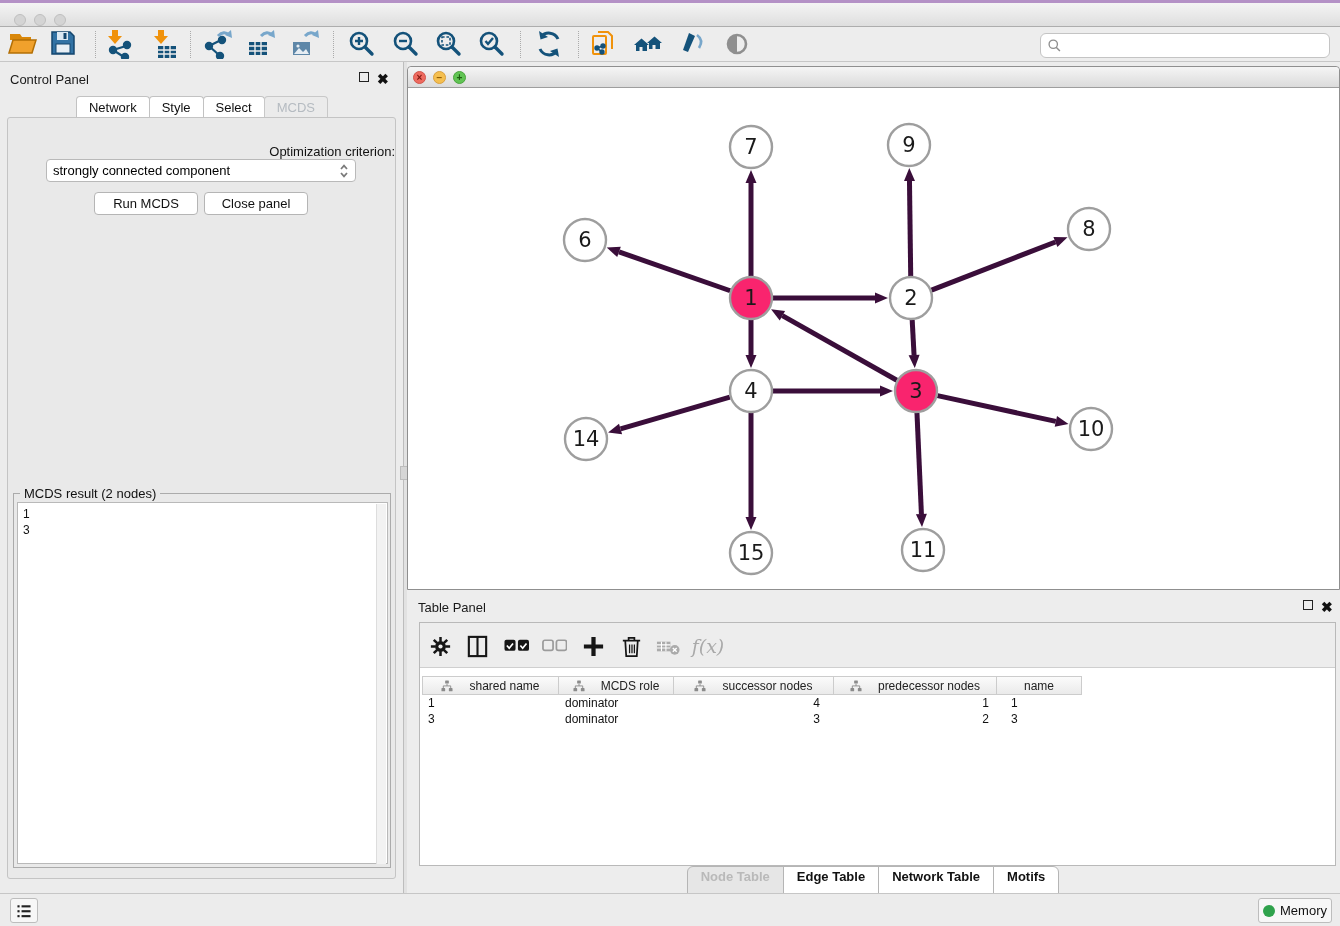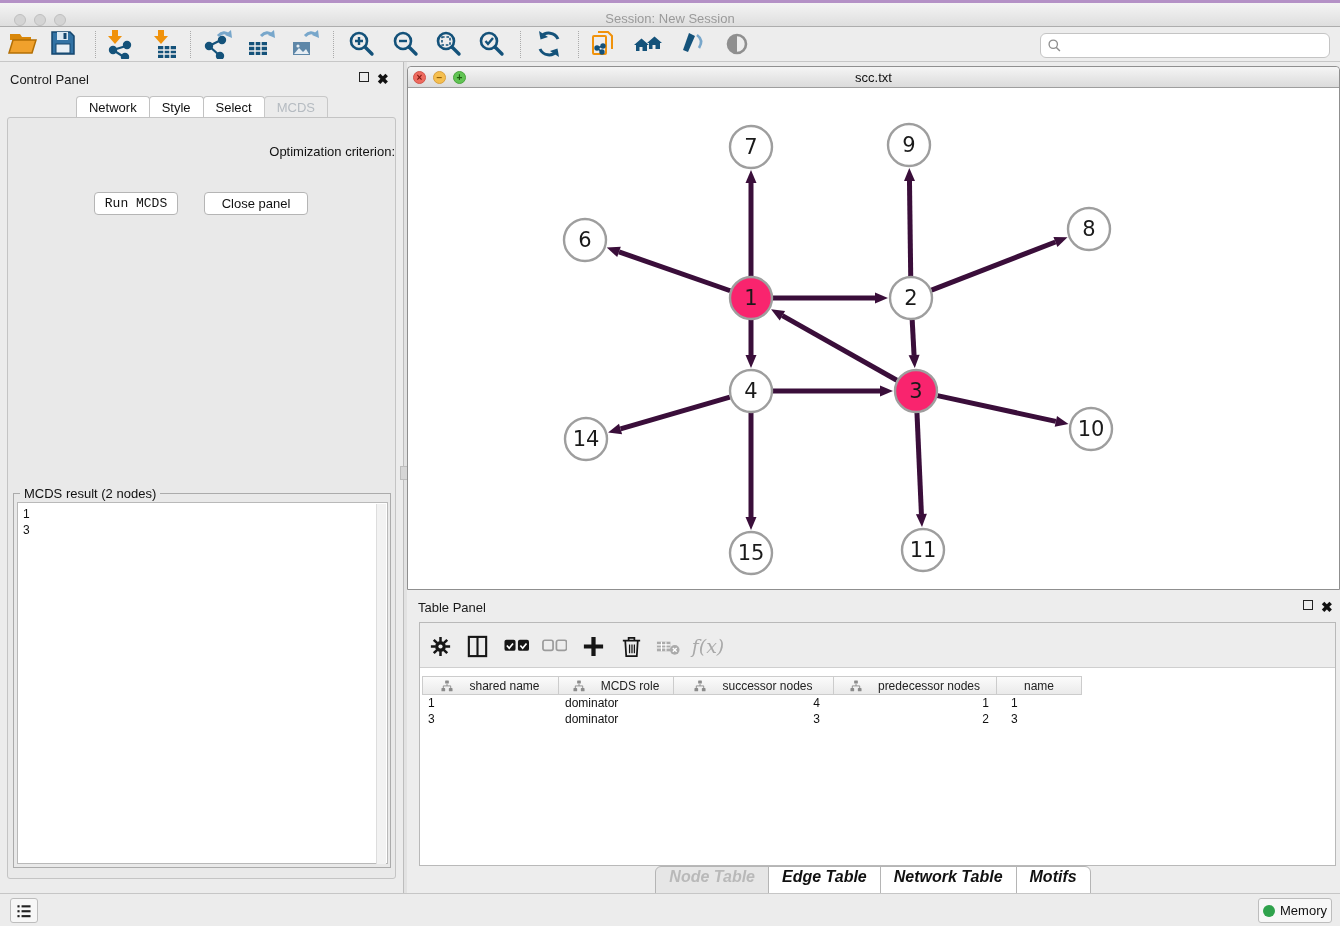--- a/index.html
+++ b/index.html
@@ -37,21 +37,21 @@
   #cp-tabs { left:0; top:34px; width:403px; height:22px; text-align:center; }
   .cp-tab { display:inline-block; height:22px; line-height:21px; font-size:13px; padding:0 12px;
      background:#FFF; border:1px solid #C2C2C2; border-bottom:none; border-radius:4px 4px 0 0; margin:0 -1px 0 0; color:#111; vertical-align:bottom; }
   .cp-tab.selected { background:#EBEBEB; color:#B5BBC1; border-color:#C8C8C8; }
 
   #cp-body { left:7px; top:55px; width:389px; height:762px; background:#E9E9E9; border:1px solid #C4C4C4; border-radius:3px; }
   #opt-label { width:100%; text-align:right; top:26px; font-size:13px; color:#111; }
   #criterion-select { left:38px; top:41px; width:310px; height:23px; background:#FFF; border:1px solid #B9B9B9; border-radius:4px; display:flex; align-items:center; padding:0 6px; font-size:13px; }
   #criterion-select .sel-text { flex:1; }
   .push-btn { position:absolute; height:23px; background:#FFF; border:1px solid #B5B5B5; border-radius:4px; font-size:13px; color:#111; text-align:center; line-height:21px; }
-  #run-btn { left:86px; top:74px; width:84px;font-family:Liberation Mono, monospace; }
+  #run-btn { left:86px; top:74px; width:104px; }
   #closepanel-btn { left:196px; top:74px; width:104px; }
 
   #result-group { left:5px; top:375px; width:378px; height:375px; border:1px solid #ABABAB; }
   #result-legend { position:absolute; top:-8px; left:6px; background:#E9E9E9; padding:0 4px; font-size:13px; color:#111; }
   #result-area { position:absolute; left:3px; top:8px; width:371px; height:362px; background:#FFF; border:1px solid #B9B9B9; font-size:12px; color:#111; padding:3px 0 0 5px; line-height:16px; }
   #result-scroll { position:absolute; right:1px; top:1px; width:10px; height:360px; background:#F2F2F2; border-left:1px solid #DDD; }
 
   
   #v-split { left:403px; top:62px; width:4px; height:831px; background:#E2E2E2; border-left:1px solid #BDBDBD; }
   #v-split-handle { position:absolute; left:-4px; top:404px; width:8px; height:14px; background:#D6D6D6; border:1px solid #BDBDBD; }
@@ -73,42 +73,41 @@
   .tpicon { position:absolute; top:8px; width:30px; height:30px; display:flex; align-items:center; justify-content:center; }
   .tpicon svg { width:25px; height:25px; }
   #tbl-header { left:2px; top:53px; height:19px; display:flex; }
   .th-cell { background:linear-gradient(#FBFBFB,#EAEAEA); border:1px solid #CCC; border-left:none; display:flex; align-items:center; justify-content:center; font-size:12px; color:#222; gap:16px; }
   .th-cell:first-child { border-left:1px solid #CCC; }
   .th-cell svg { width:12px; height:12px; }
   #tbl-rows { left:2px; top:72px; width:913px; }
   .t-row { display:flex; height:16px; }
   .t-cell { font-size:12px; color:#111; line-height:16px; overflow:hidden; }
   #tp-tabs { left:0; top:276px; width:933px; height:27px; text-align:center; background:#EDEDED; }
-  .tp-tab { display:inline-block; height:33px; line-height:20px; font-size:16px; font-weight:bold; padding:0 13px; background:#FFF; border:1px solid #B5B5B5; margin-left:-1px; color:#111;font-style:italic; }
+  .tp-tab { display:inline-block; height:33px; line-height:20px; font-size:13px; font-weight:bold; padding:0 13px; background:#FFF; border:1px solid #B5B5B5; margin-left:-1px; color:#111; }
   .tp-tab.first { border-radius:6px 0 0 6px; }
   .tp-tab.last { border-radius:0 6px 6px 0; }
   .tp-tab.selected { background:#E6E6E6; color:#B9B9B9; }
 
   
   #status-bar { left:0; top:893px; width:1340px; height:33px; background:#ECECEC; border-top:1px solid #C6C6C6;padding-left:33px; }
   #list-btn { left:10px; top:4px; width:28px; height:25px; background:#F7F7F7; border:1px solid #BDBDBD; border-radius:3px; display:flex; align-items:center; justify-content:center; }
   #list-btn svg { width:18px; height:18px; }
   #memory-btn { left:1258px; top:4px; width:74px; height:25px; background:#F7F7F7; border:1px solid #BDBDBD; border-radius:3px; display:flex; align-items:center; justify-content:center; gap:5px; font-size:13px; color:#111; }
   #memory-dot { width:12px; height:12px; border-radius:50%; }
 </style>
 </head>
 <body>
 
 <div id="desktop-strip" class="abs"></div>
 
 <div id="titlebar" class="abs">
   <div id="tl-row" class="abs">
     <span class="tl-dot"></span><span class="tl-dot"></span><span class="tl-dot"></span>
   </div>
-  <div id="session-title" class="abs">Session: New Session</div>
 </div>
 
 <div id="toolbar" class="abs">
     <span class="tbicon" style="left:5px">
       <svg viewBox="0 0 30 30">
         <path fill="#D98709" d="M3 5h10l2 3h9v3H3z"></path>
         <path fill="#F0A12C" stroke="#B36F05" stroke-width="1.5" d="M2 24l4-13h23l-4 13z"></path>
       </svg>
     </span>
     <span class="tbicon" style="left:47px">
@@ -258,20 +257,26 @@
 </div>
   </div>
 
 <div id="control-panel" class="abs">
   <div id="cp-title" class="abs">Control Panel</div>
   <div id="cp-float" class="abs panel-btn-icons"><span class="float-sq"></span></div>
   <div id="cp-close" class="abs panel-btn-icons"><span class="close-x">✖</span></div>
   <div id="cp-tabs" class="abs"><span class="cp-tab">Network</span><span class="cp-tab">Style</span><span class="cp-tab">Select</span><span class="cp-tab selected">MCDS</span></div>
   <div id="cp-body" class="abs">
     <div id="opt-label" class="abs">Optimization criterion:</div>
+    <div id="criterion-select" class="abs">
+      <span class="sel-text">strongly connected component</span>
+      <svg viewBox="0 0 10 16" width="10" height="16">
+          <path d="M2 6l3-3.4L8 6M2 10l3 3.4L8 10" stroke="#7A7A7A" stroke-width="1.7" fill="none"></path>
+        </svg>
+    </div>
     <div id="run-btn" class="push-btn">Run MCDS</div>
     <div id="closepanel-btn" class="push-btn">Close panel</div>
     <div id="result-group" class="abs">
       <div id="result-legend">MCDS result (2 nodes)</div>
       <div id="result-area">
         <div id="result-lines">
             <div>1</div>
             <div>3</div>
           </div>
         <div id="result-scroll"></div>
@@ -283,21 +288,20 @@
 <div id="v-split" class="abs">
     <div id="v-split-handle"></div>
   </div>
 <div id="h-split-handle" class="abs"></div>
 
 <div id="net-window" class="abs">
   <div id="net-titlebar" class="abs">
     <div class="mac-dot" style="left:5px;  background:#EE6A5F; border:1px solid #D0554A; color:#7E180F;">×</div>
     <div class="mac-dot" style="left:25px; background:#F5BF4F; border:1px solid #D9A03E; color:#8F5B00;">−</div>
     <div class="mac-dot" style="left:45px; background:#61C454; border:1px solid #4AA43D; color:#1D5E10;">+</div>
-    <div id="net-title" class="abs">scc.txt</div>
   </div>
   <svg id="graph-svg" width="931" height="498">
       <g>
         <line x1="343" y1="188" x2="343" y2="95" stroke="#3A0E3A" stroke-width="5"></line>
         <polygon points="343,82 348.5,95.0 337.5,95.0" fill="#3A0E3A"></polygon>
       </g>
       <g>
         <line x1="322.23121807335133" y1="202.7434376400866" x2="210.98527951633417" y2="163.87437477076736" stroke="#3A0E3A" stroke-width="5"></line>
         <polygon points="198.71281746876906,159.5864061035458 212.8,158.7 209.2,169.1" fill="#3A0E3A"></polygon>
       </g>

